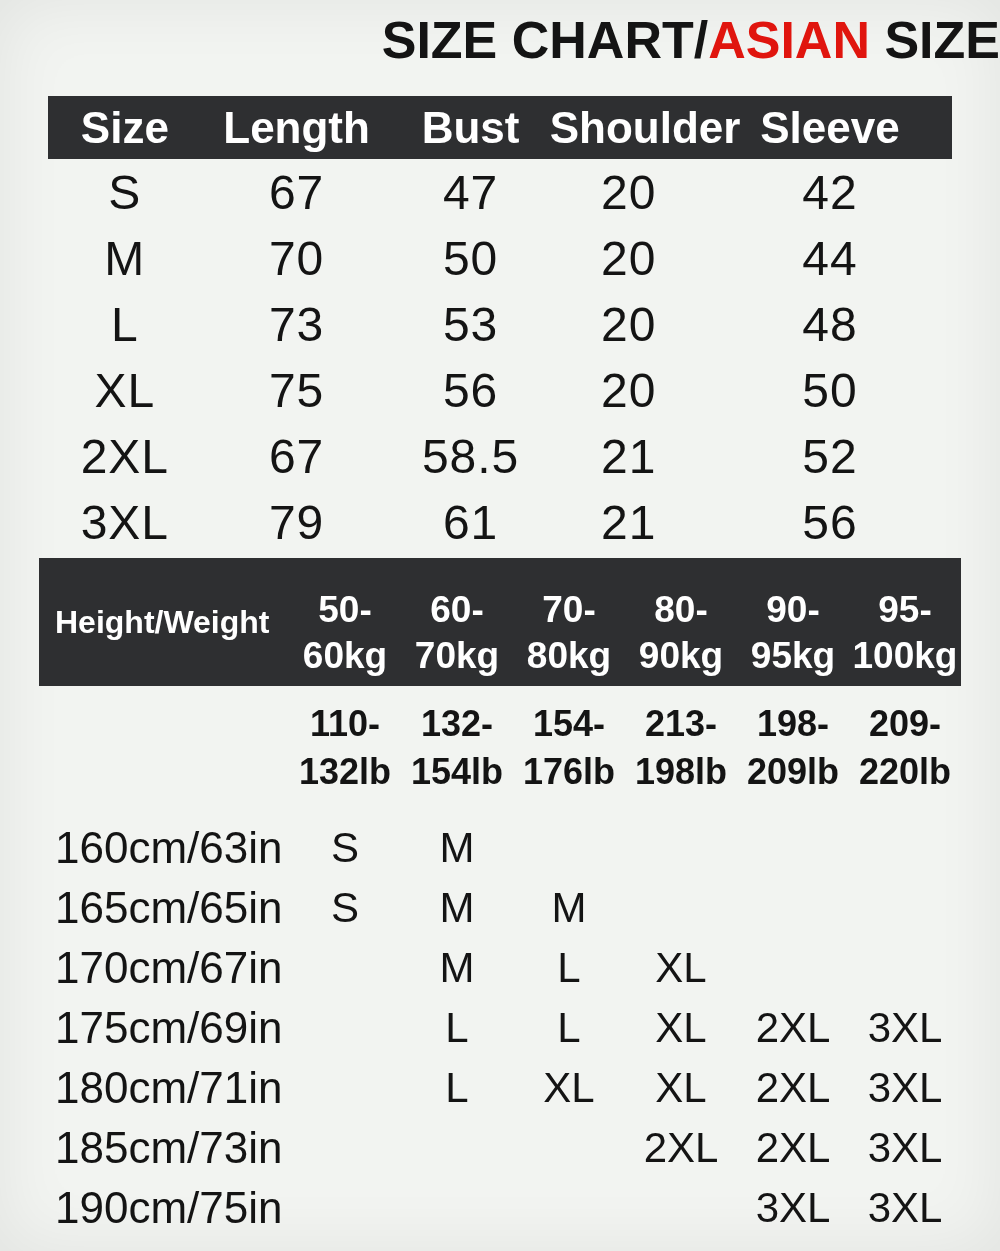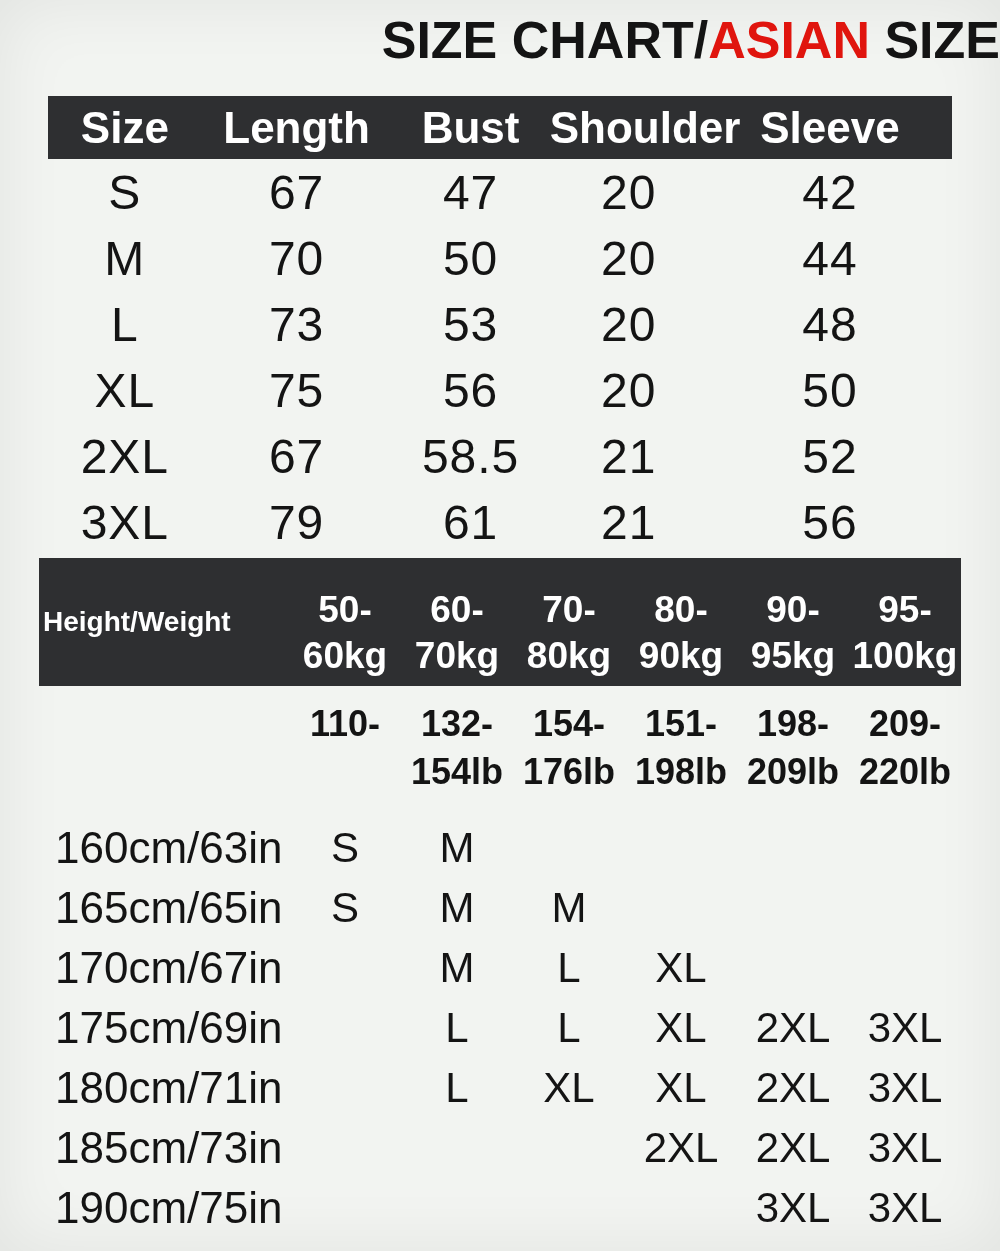--- a/index.html
+++ b/index.html
@@ -57,22 +57,22 @@
     width:922px;margin:3px auto 0;
     background:var(--bar);
     color:var(--white);
     height:128px;
     display:flex;
     align-items:stretch;
   }
   .band-label{
     width:250px;
     display:flex;align-items:center;
-    padding-left:4px;
-    font-size:28px;font-weight:bold;
+    padding-left:16px;
+    font-size:32px;font-weight:bold;
     white-space:nowrap;
   }
   .band-col{
     flex:1;
     display:flex;flex-direction:column;
     justify-content:center;
     text-align:center;
     font-weight:bold;
     font-size:37px;
     line-height:46px;
@@ -197,31 +197,32 @@
     <div class="band-col">
       <div>95-</div>
       <div>100kg</div>
     </div>
   </div>
 
   <div class="lb-band">
     <div class="lb-spacer"></div>
     <div class="lb-col">
       <div>110-</div>
+      <div>132lb</div>
     </div>
     <div class="lb-col">
       <div>132-</div>
       <div>154lb</div>
     </div>
     <div class="lb-col">
       <div>154-</div>
       <div>176lb</div>
     </div>
     <div class="lb-col">
-      <div>151-</div>
+      <div>213-</div>
       <div>198lb</div>
     </div>
     <div class="lb-col">
       <div>198-</div>
       <div>209lb</div>
     </div>
     <div class="lb-col">
       <div>209-</div>
       <div>220lb</div>
     </div>

